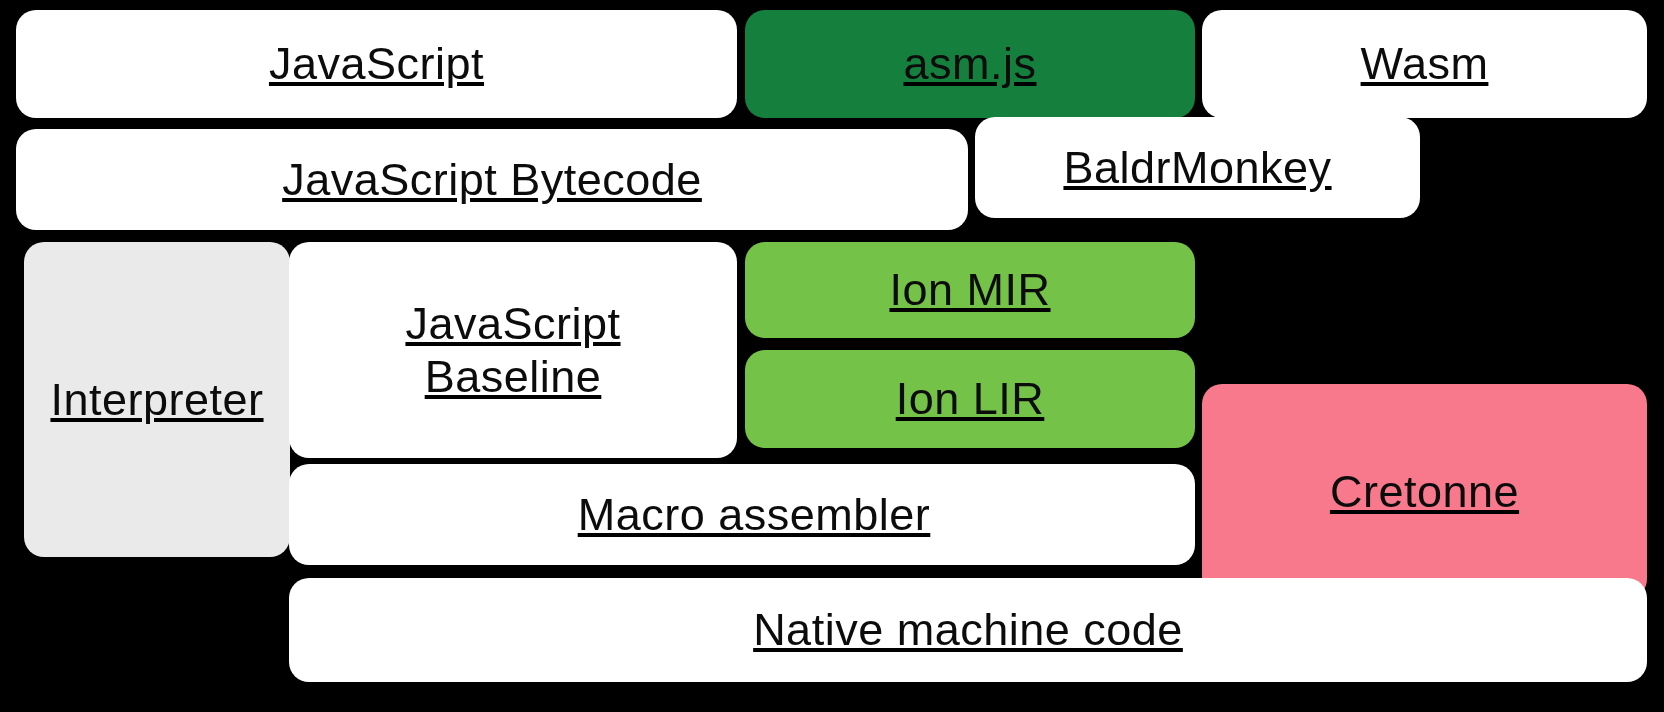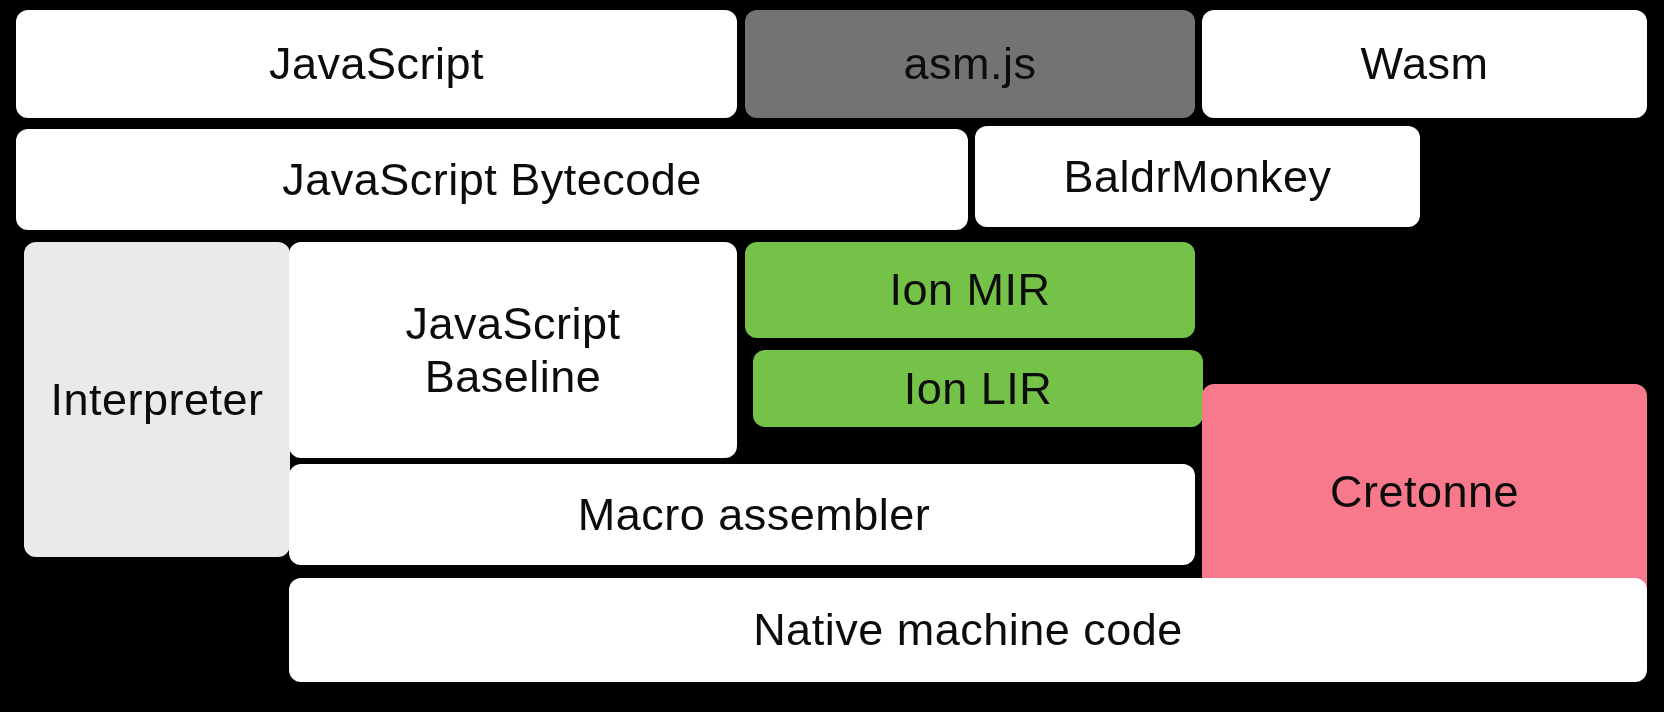--- a/index.html
+++ b/index.html
@@ -9,59 +9,60 @@
   }
   .canvas {
     position: relative;
     width: 1664px;
     height: 712px;
     overflow: hidden;
     font-family: "Liberation Sans", sans-serif;
   }
   .node {
     position: absolute;
-    border-radius: 12px;
+    border-radius: 20px;
     display: flex;
     align-items: center;
     justify-content: center;
     box-sizing: border-box;
+    text-decoration: underline;
   }
   .node .label {
     font-size: 45px;
     line-height: 1.18;
     font-weight: 400;
     color: #0c0c0c;
     text-align: center;
     white-space: pre-line;
     letter-spacing: 0.5px;
   }
   
   .pos-javascript   { left: 16px;   top: 10px;  width: 721px;  height: 108px; }
   .pos-asmjs        { left: 745px;  top: 10px;  width: 450px;  height: 108px; }
   .pos-wasm         { left: 1202px; top: 10px;  width: 445px;  height: 108px; }
   .pos-bytecode     { left: 16px;   top: 129px; width: 952px;  height: 101px; }
-  .pos-baldrmonkey  { left: 975px;  top: 126px; width: 445px;  height: 101px; }
+  .pos-baldrmonkey  { left: 975px;  top: 117px; width: 445px;  height: 101px; }
   .pos-interpreter  { left: 24px;   top: 242px; width: 266px;  height: 315px; }
   .pos-baseline     { left: 289px;  top: 242px; width: 448px;  height: 216px; }
   .pos-ion-mir      { left: 745px;  top: 242px; width: 450px;  height: 96px;  }
-  .pos-ion-lir      { left: 745px;  top: 350px; width: 450px;  height: 77px; margin-left: 8px; }
+  .pos-ion-lir      { left: 745px;  top: 350px; width: 450px;  height: 98px; }
   .pos-cretonne     { left: 1202px; top: 350px; width: 445px;  height: 215px; margin-top: 34px; }
   .pos-macro        { left: 289px;  top: 464px; width: 906px;  height: 101px; padding-left: 24px; }
   .pos-native       { left: 289px;  top: 578px; width: 1358px; height: 104px; }
 </style>
 </head>
 <body>
 
 <div class="canvas" style="background-color: rgb(0, 0, 0);">
 
   <div class="node pos-javascript" style="background-color: rgb(255, 255, 255);">
     <span class="label">JavaScript</span>
   </div>
 
-  <div class="node pos-asmjs" style="background-color: #737373;">
+  <div class="node pos-asmjs" style="background-color: #15803d;">
     <span class="label">asm.js</span>
   </div>
 
   <div class="node pos-wasm" style="background-color: rgb(255, 255, 255); align-items: center;">
     <span class="label">Wasm</span>
   </div>
 
   <div class="node pos-bytecode" style="background-color: rgb(255, 255, 255);">
     <span class="label">JavaScript Bytecode</span>
   </div>

